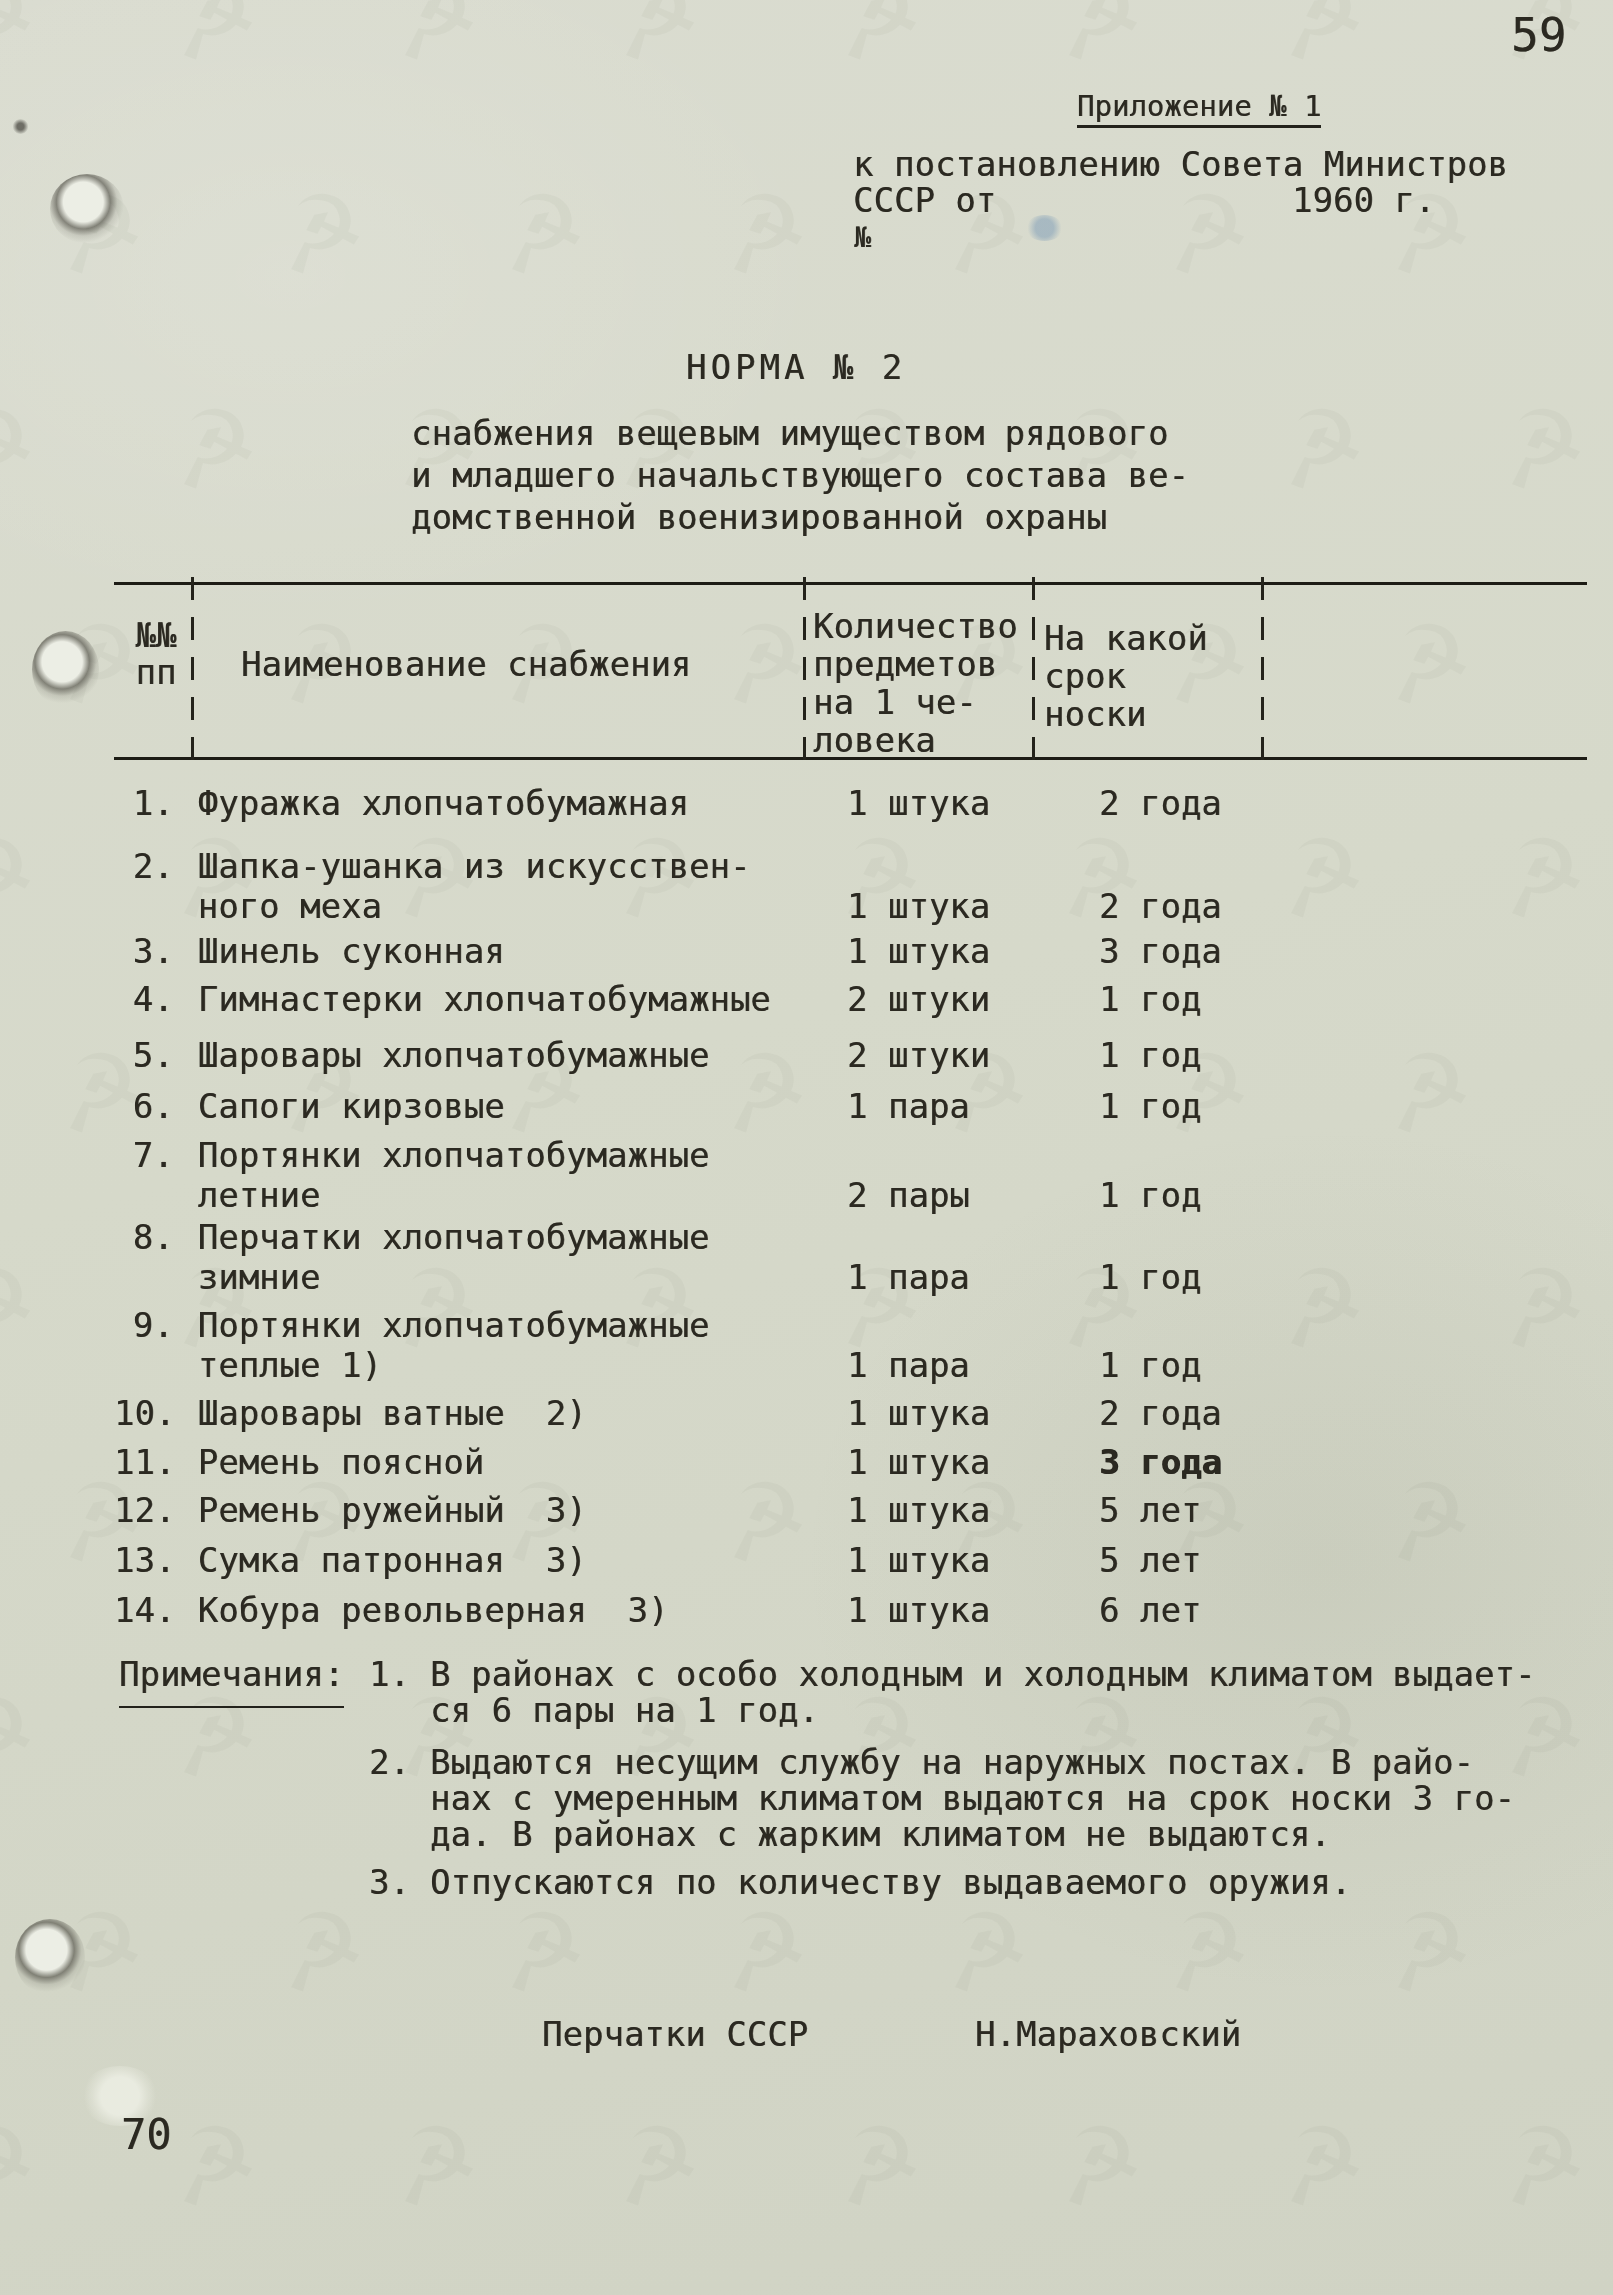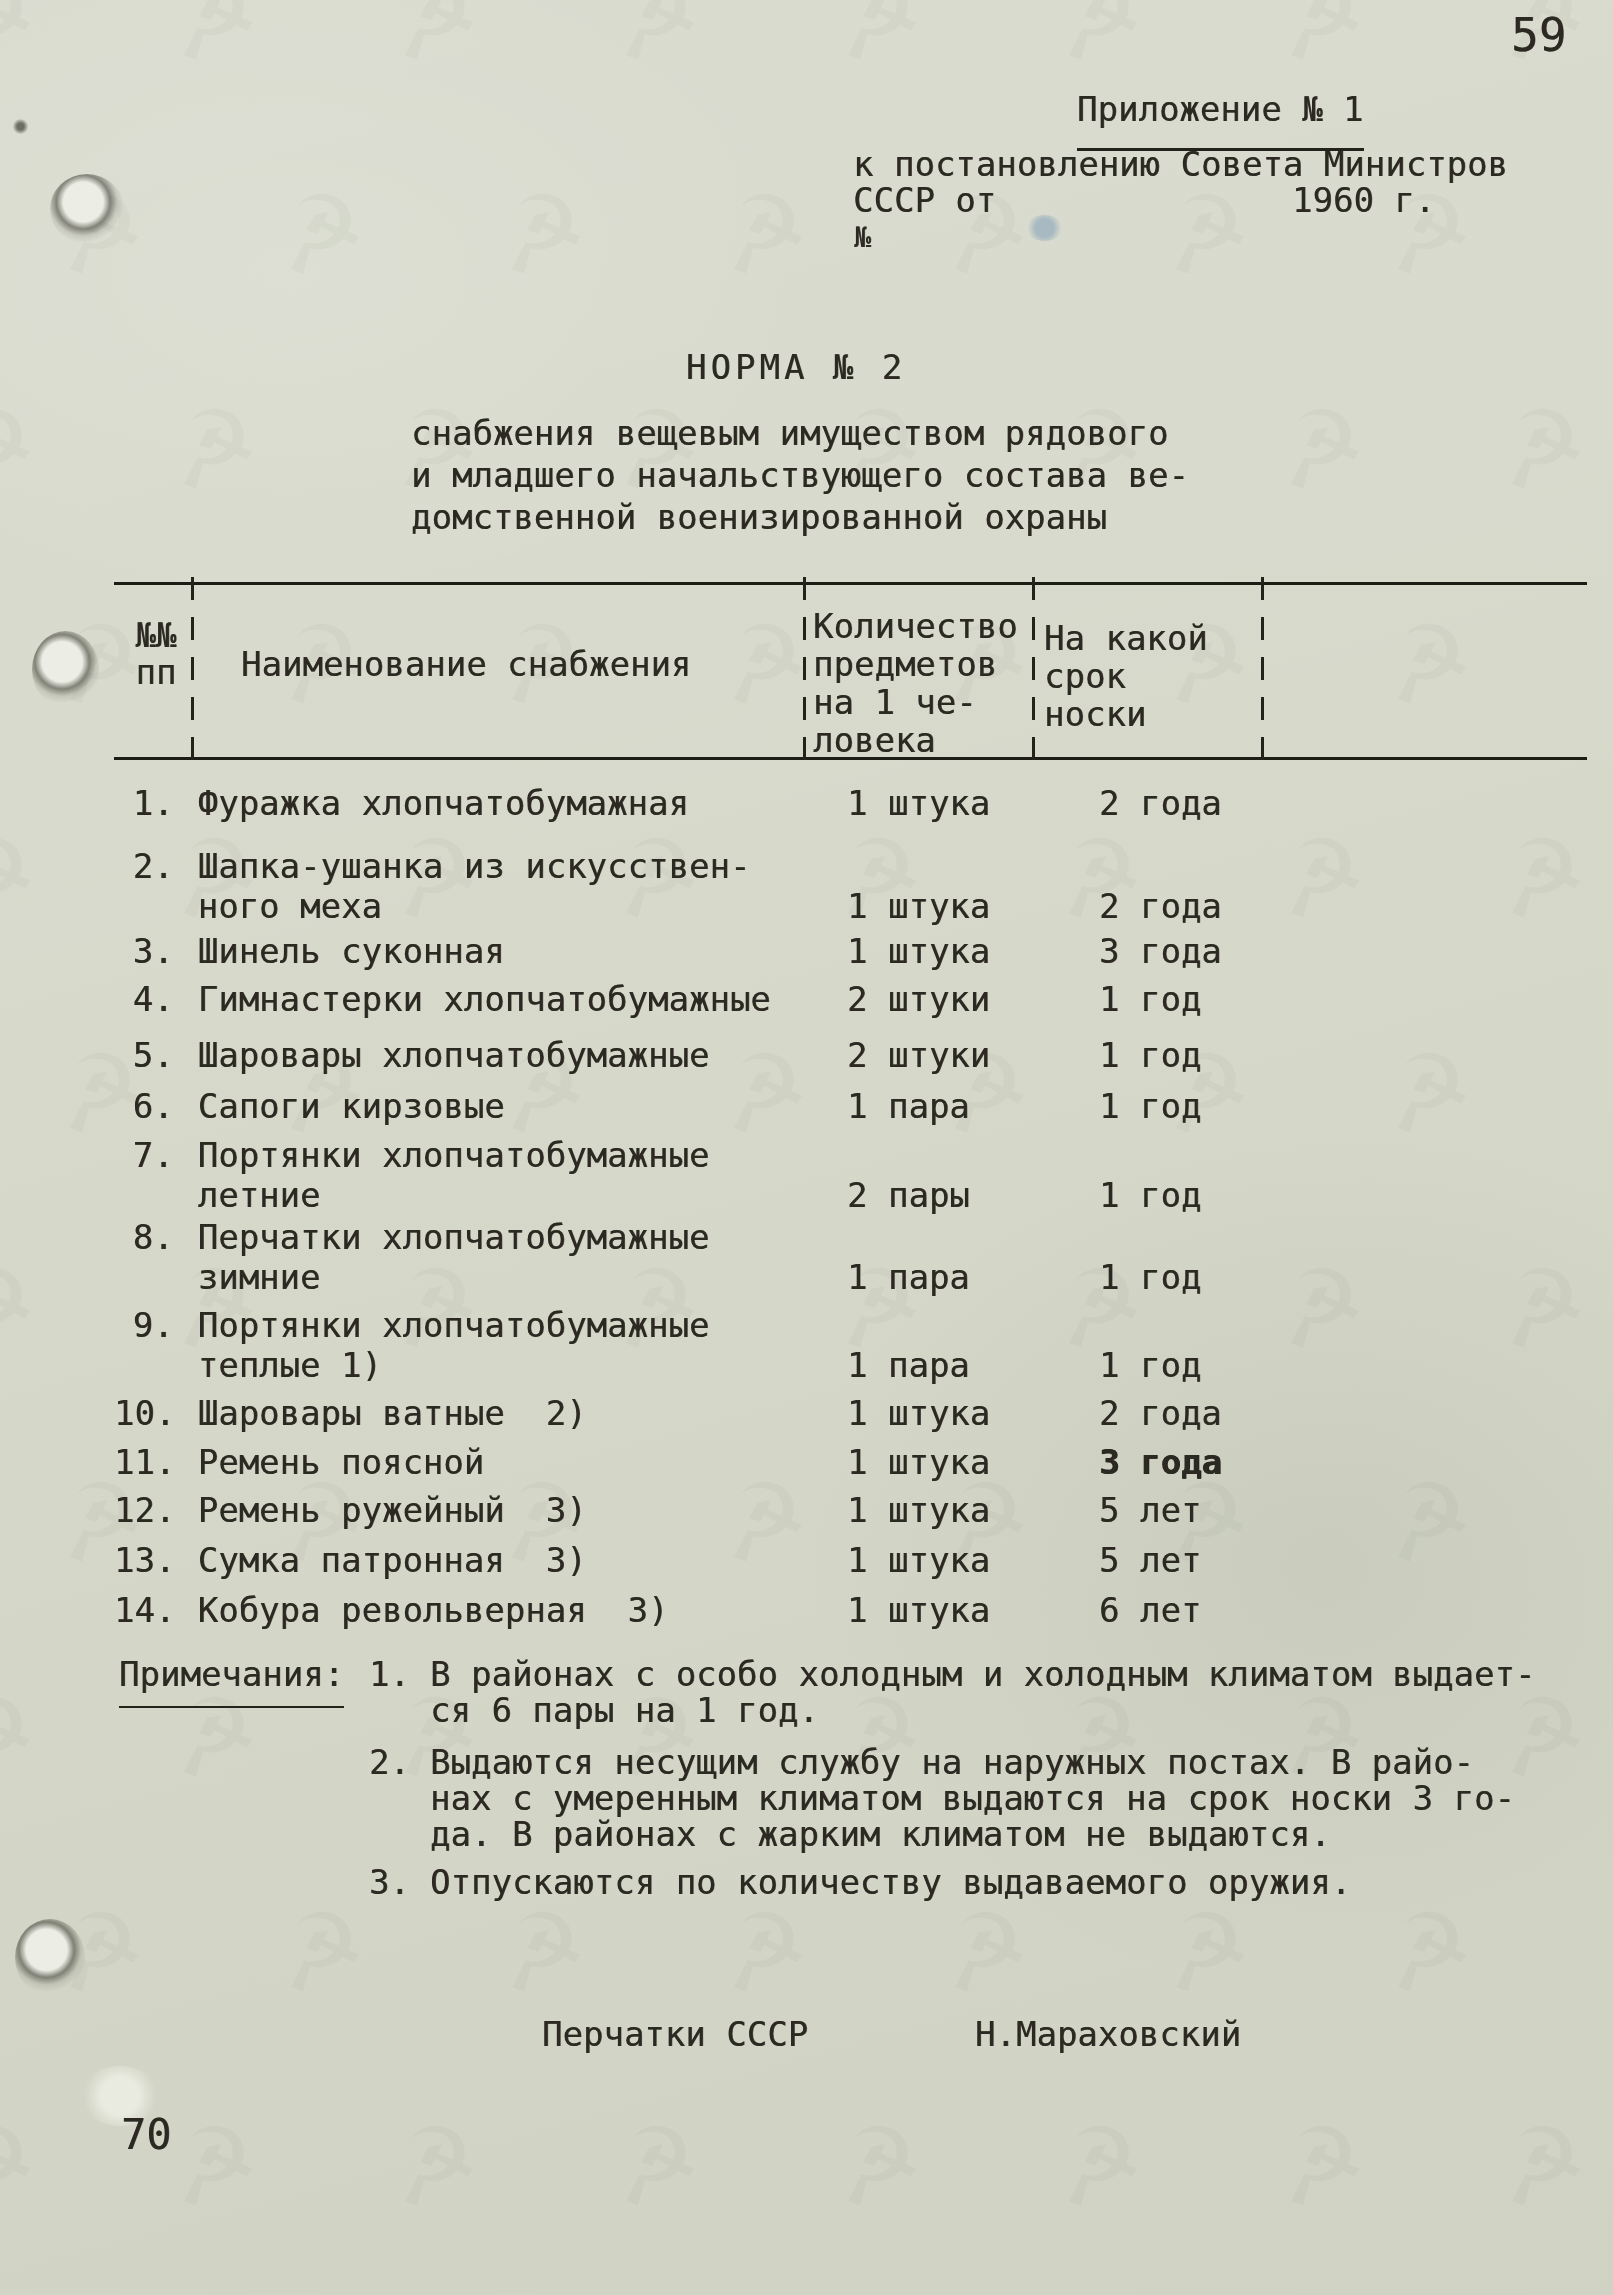--- a/index.html
+++ b/index.html
@@ -28,21 +28,21 @@
   .spot{ position:absolute; border-radius:50%; pointer-events:none; }
   .spot-tear{
     background:radial-gradient(circle at 45% 40%, #eceee5 0 34%, rgba(60,58,50,0.55) 46%, rgba(60,58,50,0.12) 58%, transparent 70%);
   }
   .spot-light{ background:radial-gradient(circle, #e9ebe0 0 38%, rgba(233,235,224,0.45) 55%, transparent 72%); }
   .spot-dark{ background:radial-gradient(circle, rgba(52,50,44,0.65) 0 30%, transparent 70%); }
   .spot-blue{ background:radial-gradient(circle, rgba(95,135,175,0.40) 0 40%, transparent 75%); }
 
   
   .pageno-tr{ font-size:46px; line-height:1; }
-  .appendix-title{ font-size:34px; padding-bottom:19px; border-bottom:3.4px solid #23221b; }
+  .appendix-title{ font-size:29px; padding-bottom:2px; border-bottom:3.4px solid #23221b; }
   .h-line{ font-size:34px; line-height:40px; }
   .no-sign{ font-size:28px; }
   .norma-title{ font-size:34px; letter-spacing:4px; }
   .norma-sub{ font-size:34px; line-height:42px; white-space:pre-line; }
 
   
   .table{ position:absolute; left:114px; top:582px; width:1473px; }
   .thead{ position:relative; height:172px; border-top:3.4px solid #1d1c15; border-bottom:3.4px solid #1d1c15; }
   .vdash{
     position:absolute; top:-8px; bottom:-9.4px; width:2.7px;

